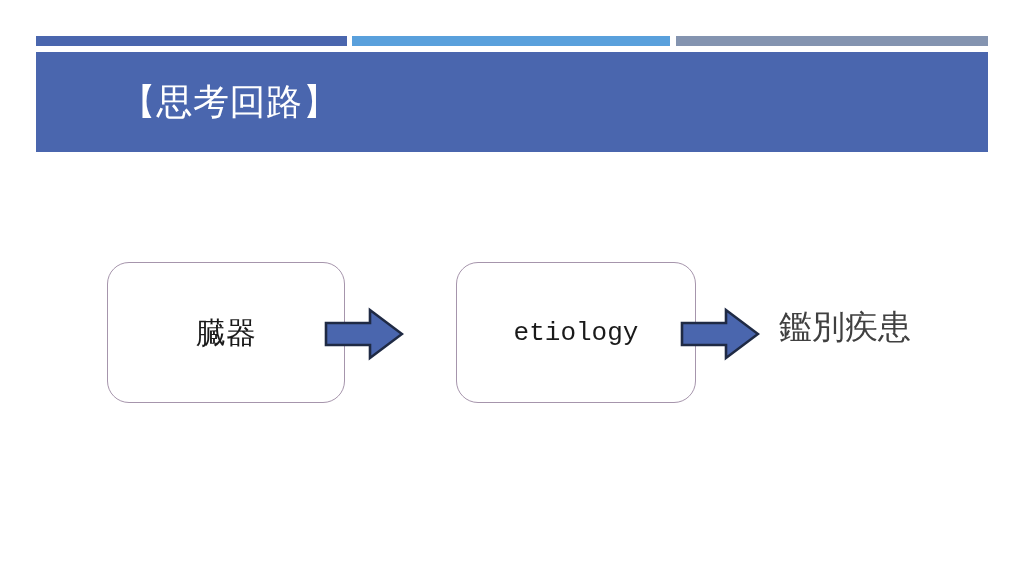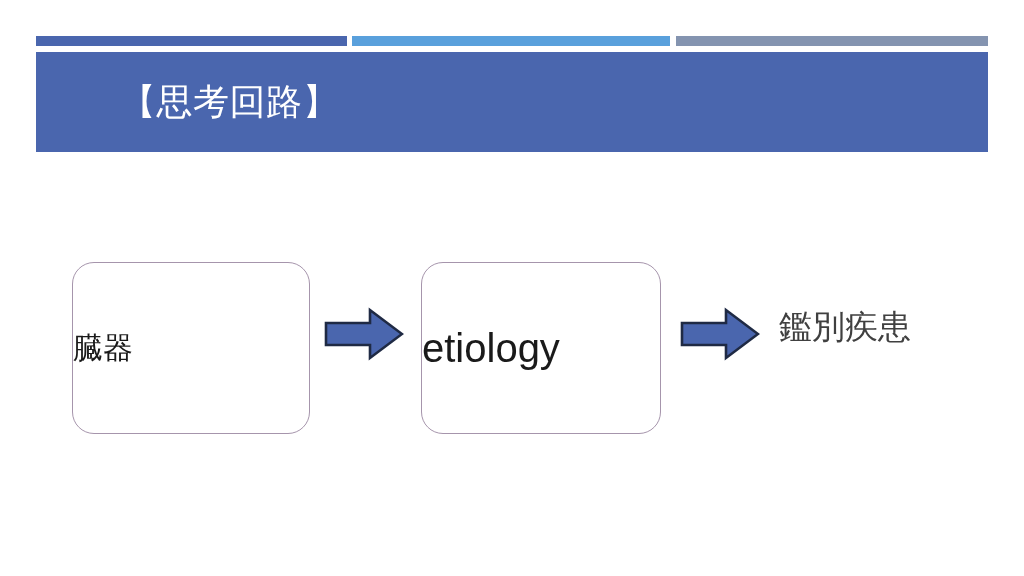--- a/index.html
+++ b/index.html
@@ -59,42 +59,43 @@
   
   .flow {
     position: absolute;
     left: 0;
     top: 262px;
   }
 
   .flow-box {
     position: absolute;
     top: 0;
-    height: 172px;
+    height: 141px;
     background: #ffffff;
     border: 1.6px solid #a695ac;
     border-radius: 22px;
     box-sizing: border-box;
     display: flex;
     align-items: center;
-    justify-content: flex-start;
+    justify-content: center;
+    margin-left: 35px;
   }
   .flow-box-1 { left: 72px;  width: 238px; }
   .flow-box-2 { left: 421px; width: 240px; }
 
   .flow-box-label {
     color: #1a1a1a;
     font-size: 30px;
     line-height: 1;
     white-space: nowrap;
     font-family: "DejaVu Sans", "Liberation Sans", sans-serif;
   }
   .flow-box-label.latin {
-    font-size: 40px;
-    font-family: Liberation Sans, sans-serif;
+    font-size: 26px;
+    font-family: Liberation Mono, monospace;
   }
 
   .flow-arrow {
     position: absolute;
     top: 45px;
     width: 80px;
     height: 54px;
   }
   .flow-arrow-1 { left: 324px; }
   .flow-arrow-2 { left: 680px; }

